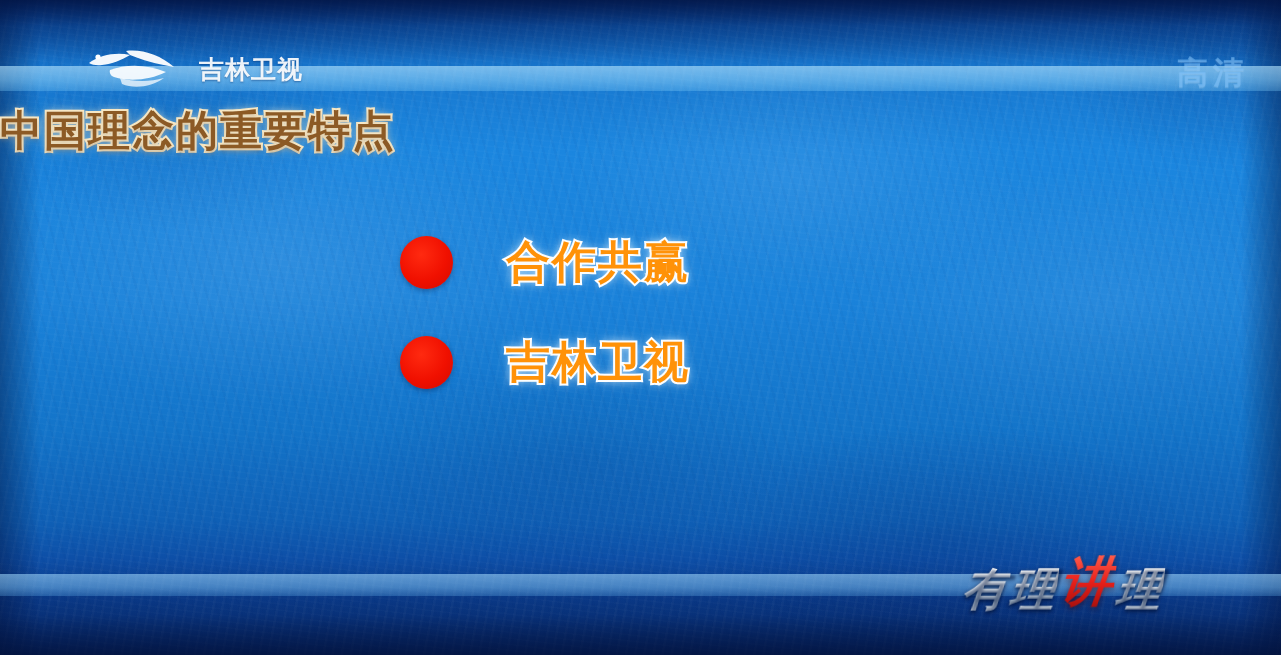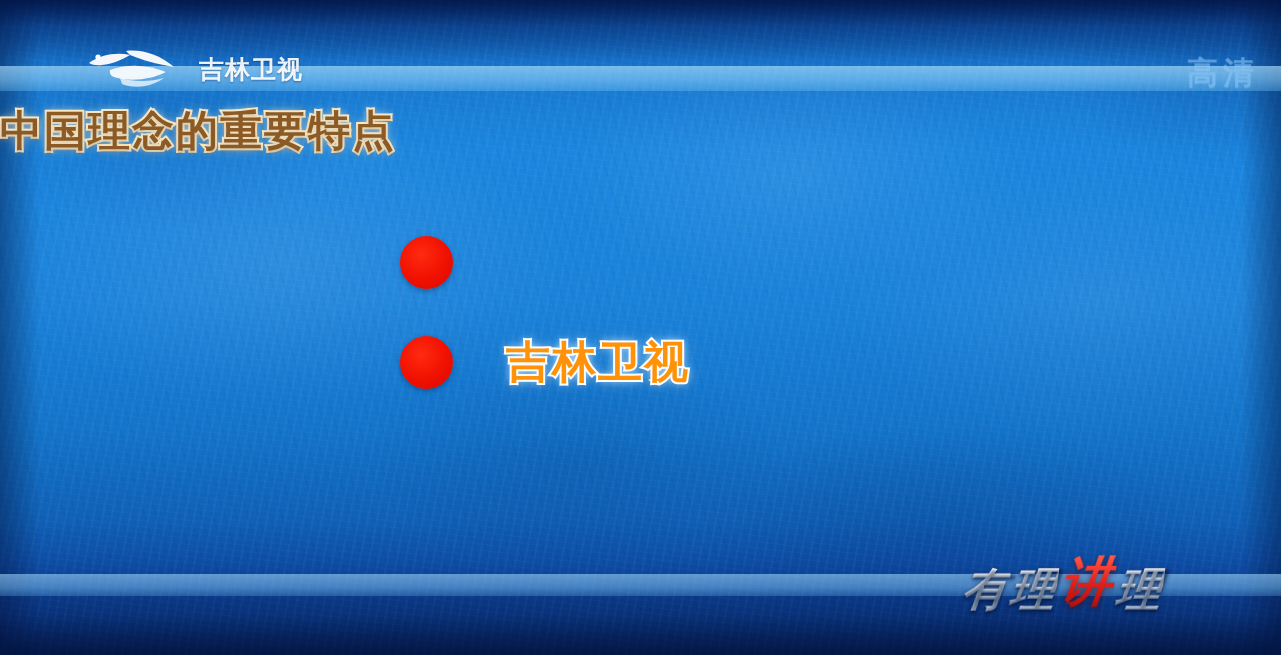--- a/index.html
+++ b/index.html
@@ -118,21 +118,21 @@
     color: rgba(255,255,255,.92);
     letter-spacing: 1px;
     text-shadow: 0 1px 2px rgba(0,40,100,.45);
     white-space: nowrap;
     margin-left: 13px;
   }
 
   
   .hd-mark {
     position: absolute;
-    right: 22px;
+    right: 32px;
     top: 52px;
     font-size: 31px;
     font-weight: 700;
     letter-spacing: 5px;
     color: rgba(120,190,250,.50);
     text-shadow: 0 1px 1px rgba(255,255,255,.18);
     white-space: nowrap;
   }
 
   
@@ -253,20 +253,21 @@
     <span class="channel-name">吉林卫视</span>
   </div>
 
   <div class="hd-mark">高清</div>
 
   <div class="slide-title">中国理念的重要特点</div>
 
   <div class="bullet-list">
     <div class="bullet-row">
       <span class="bullet-dot"></span>
+      <span class="bullet-text">合作共赢</span>
     </div>
     <div class="bullet-row">
       <span class="bullet-dot"></span>
       <span class="bullet-text">吉林卫视</span>
     </div>
   </div>
 
   <div class="program-logo">
     <span class="pl-glyph pl-silver">有</span>
     <span class="pl-glyph pl-silver">理</span>

